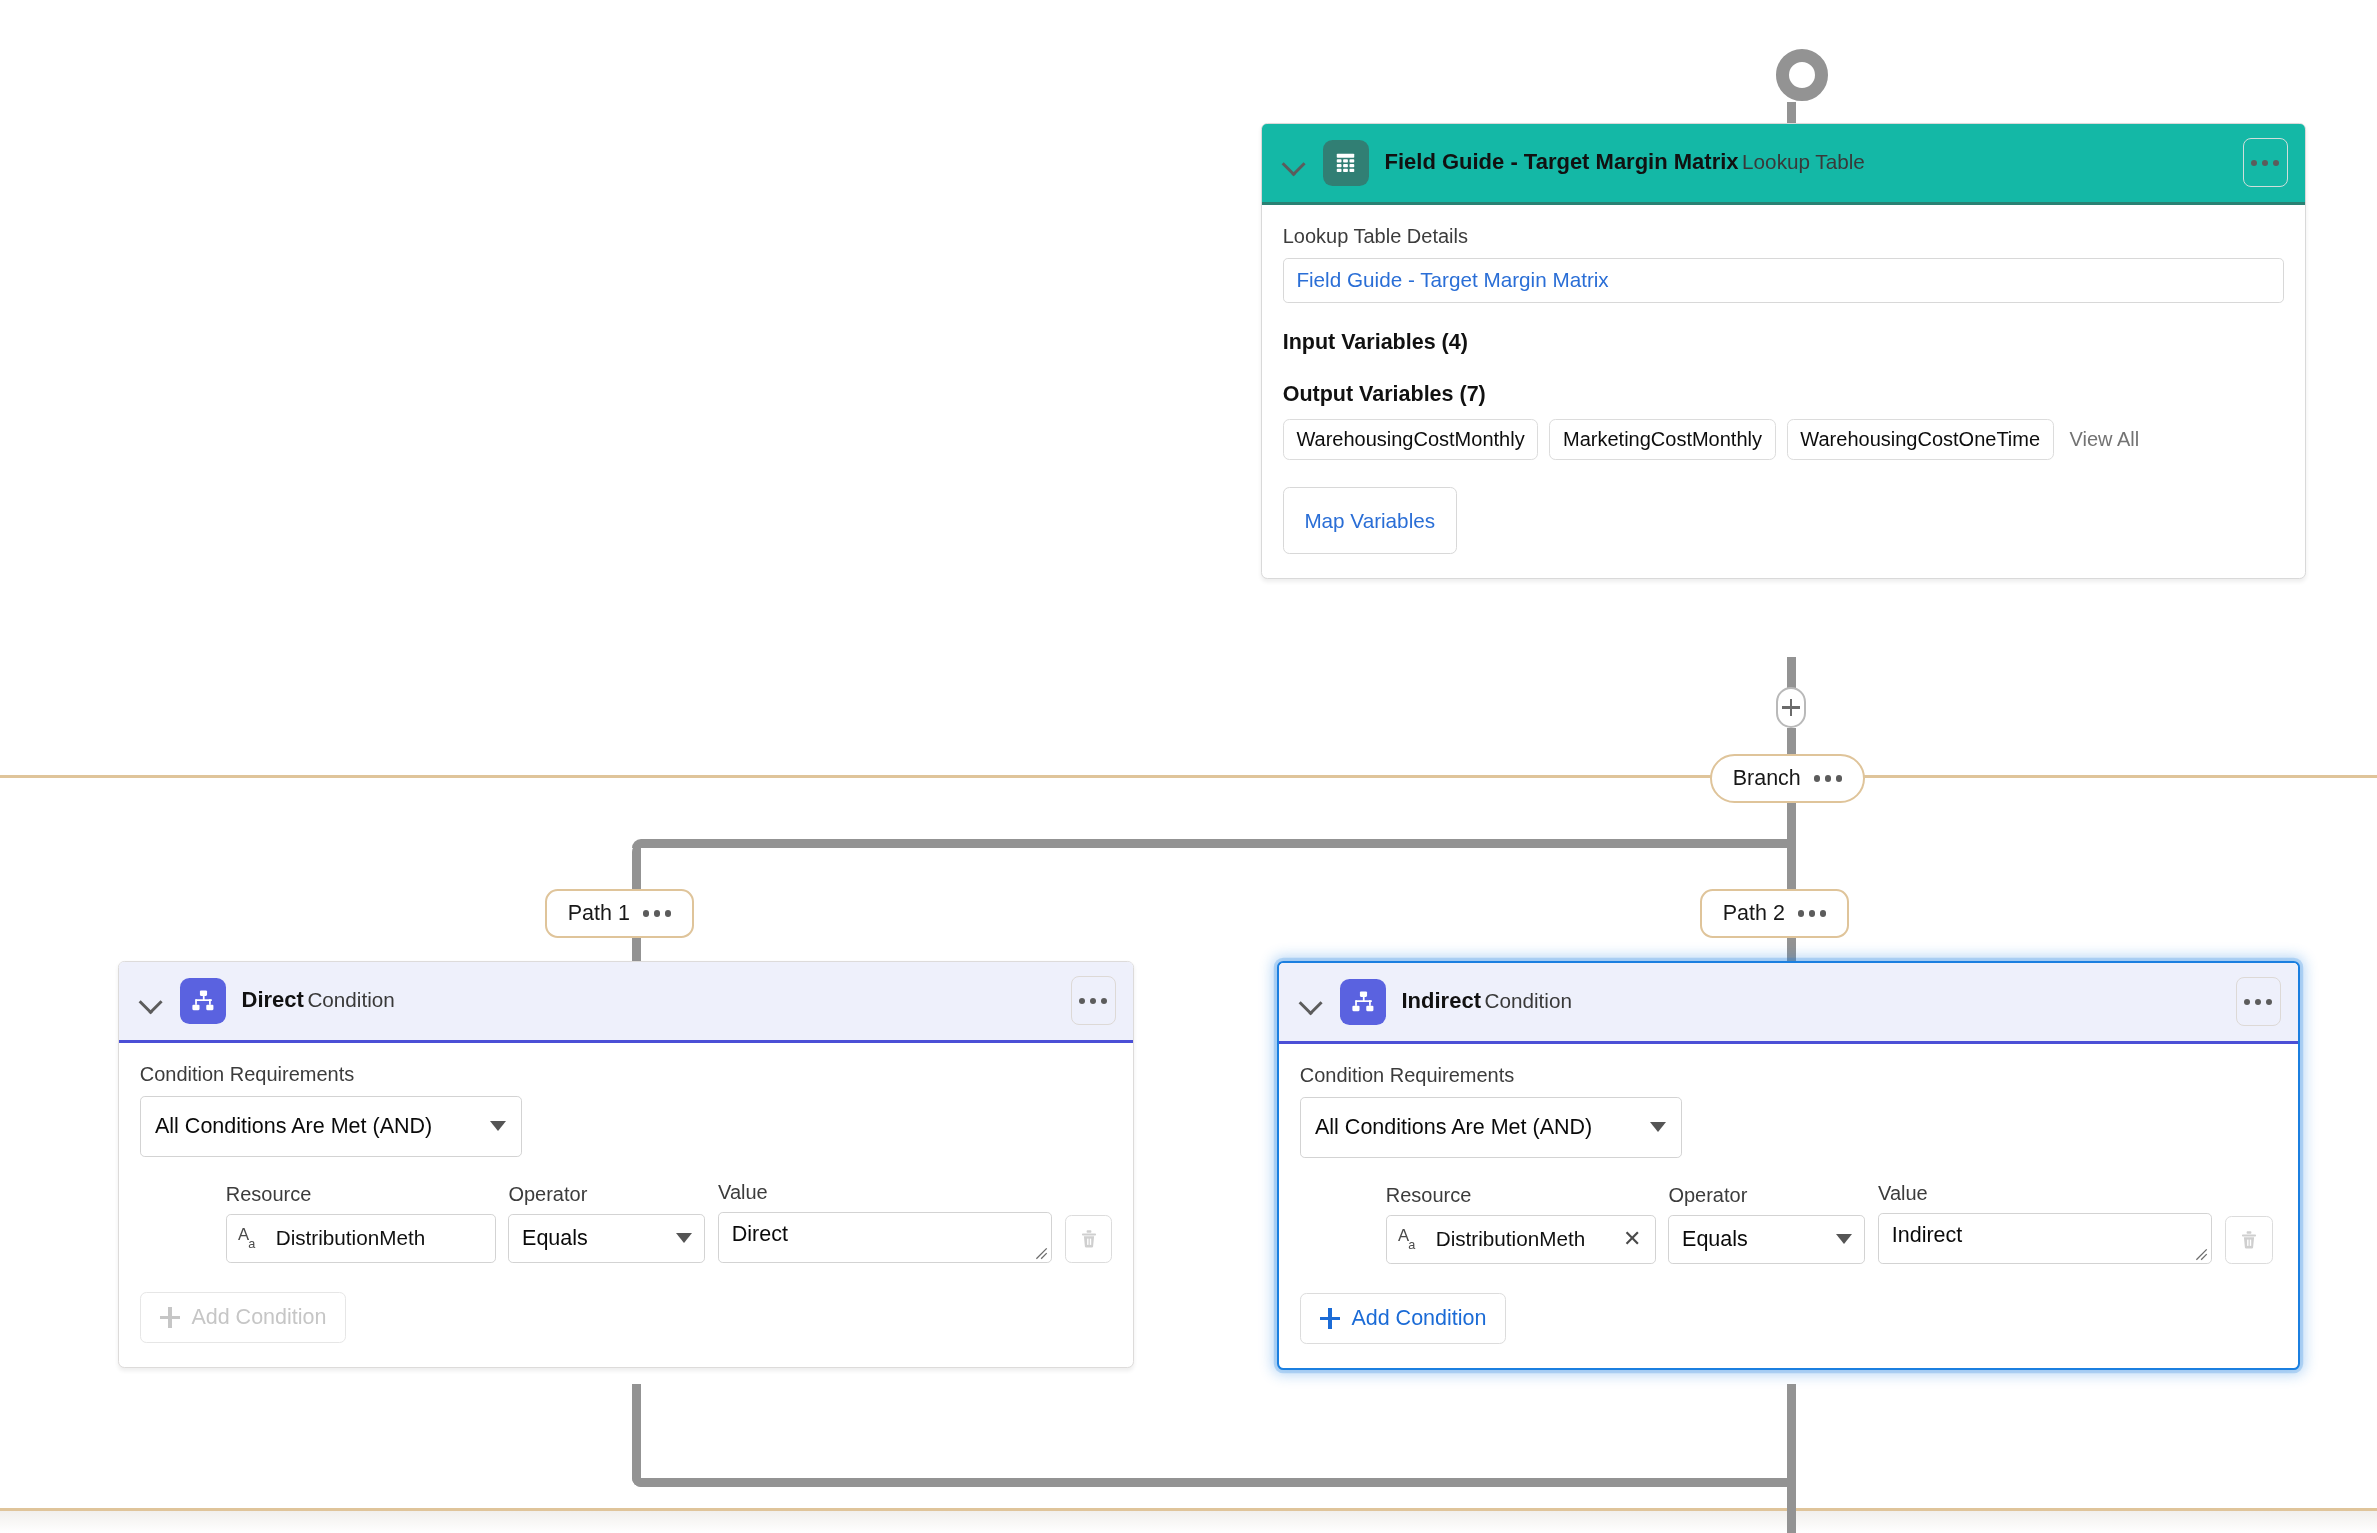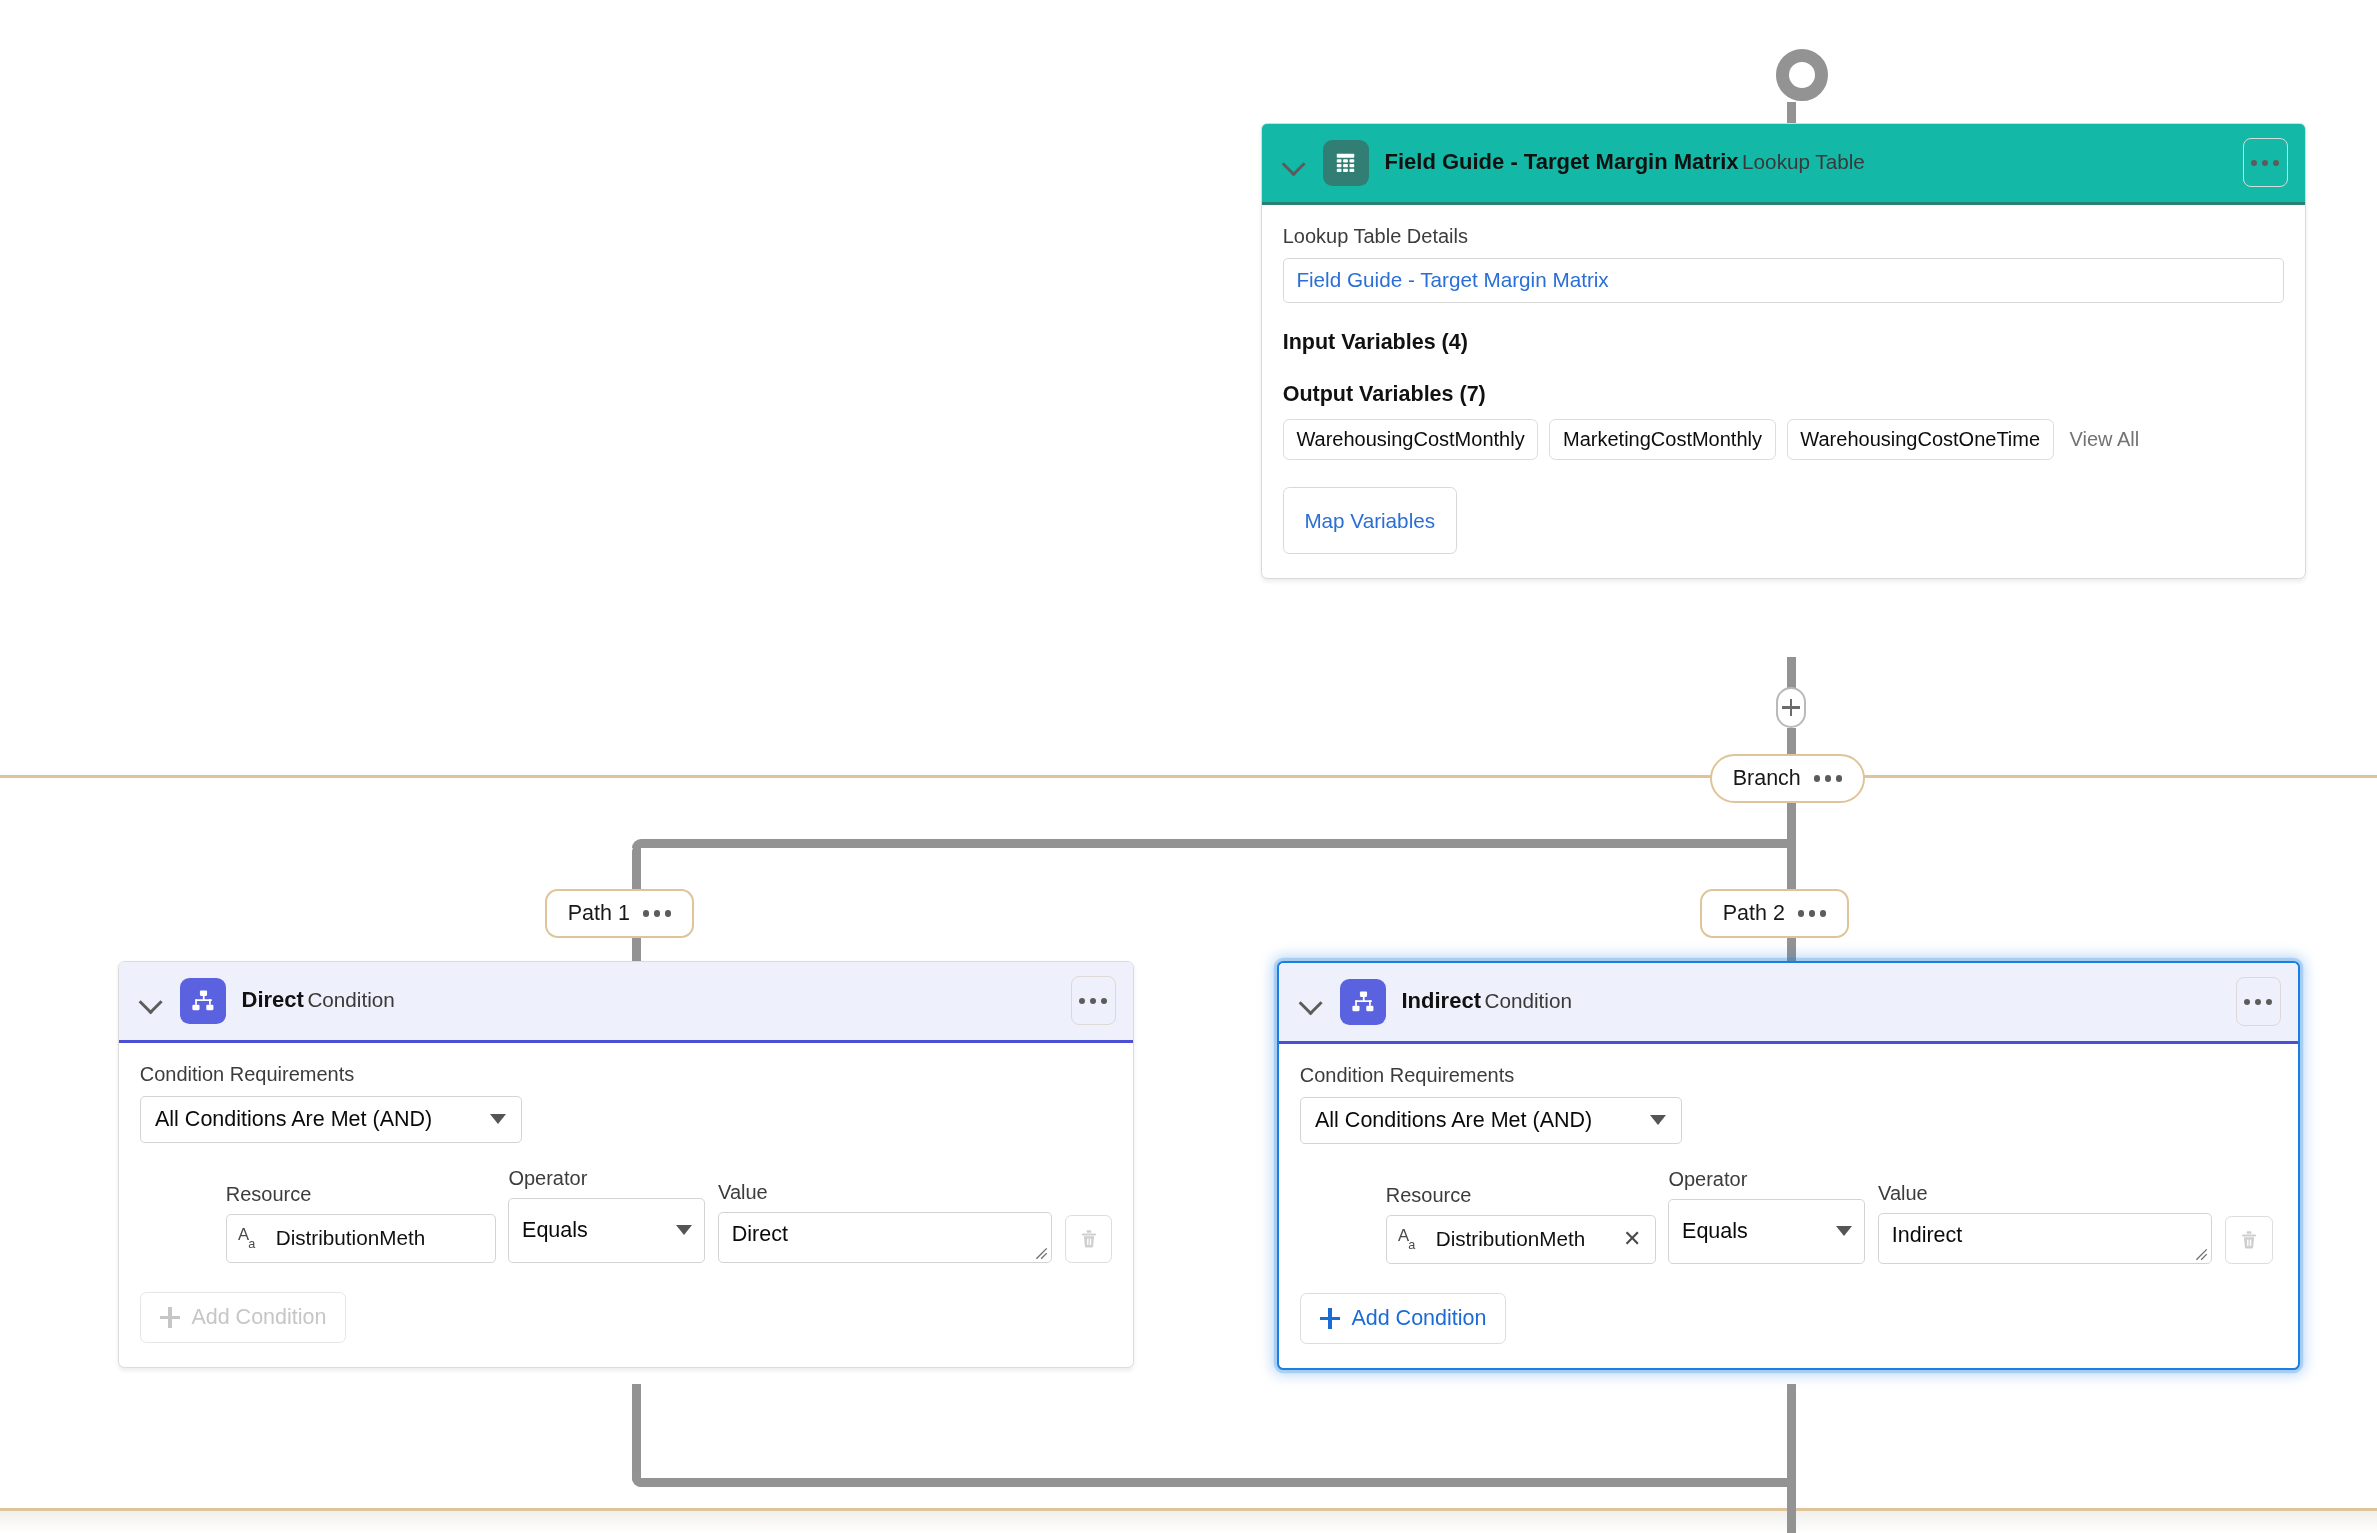--- a/index.html
+++ b/index.html
@@ -188,21 +188,21 @@
     border-radius: 4.8px 4.8px 0 0;
   }
   .card.cond .node-icon { background: #5a62e0; }
   .card.cond.selected {
     border: 2.4px solid #1b7fe0;
     box-shadow: 0 0 0 3.2px rgba(27,127,224,.22), 0 0 12.7px 4.8px rgba(27,127,224,.30);
   }
 
   .req-select {
     margin-top: 4.8px;
-    width: 382px; height: 47px;
+    width: 382px; height: 61px;
     border: 1.6px solid #d3d3d3; border-radius: 4.8px;
     background: #fff;
     display: flex; align-items: center; justify-content: space-between;
     padding: 0 14.3px;
     font-size: 21.5px; color: #0a0a0a;
     cursor: pointer;
   }
   .caret { width: 0; height: 0;
     border-left: 8.7px solid transparent;
     border-right: 8.7px solid transparent;
@@ -224,21 +224,21 @@
     overflow: hidden;
     cursor: text;
   }
   .res-box .aa { font-size: 0; flex: 0 0 27px; }
   .res-txt { flex: 1 1 auto; white-space: nowrap; overflow: hidden; }
   .clear-x {
     flex: 0 0 20.7px; font-size: 22px; color: #4a4a4a;
     line-height: 1; cursor: pointer;
   }
   .op-box {
-    width: 197px; height: 65px;
+    width: 197px; height: 49px;
     border: 1.6px solid #d3d3d3; border-radius: 4.8px;
     background: #fff;
     display: flex; align-items: center; justify-content: space-between;
     padding: 0 12.7px; font-size: 21.5px; color: #0a0a0a;
     cursor: pointer;
   }
   .val-box {
     width: 334px; height: 51px;
     border: 1.6px solid #d3d3d3; border-radius: 4.8px;
     background: #fff;

